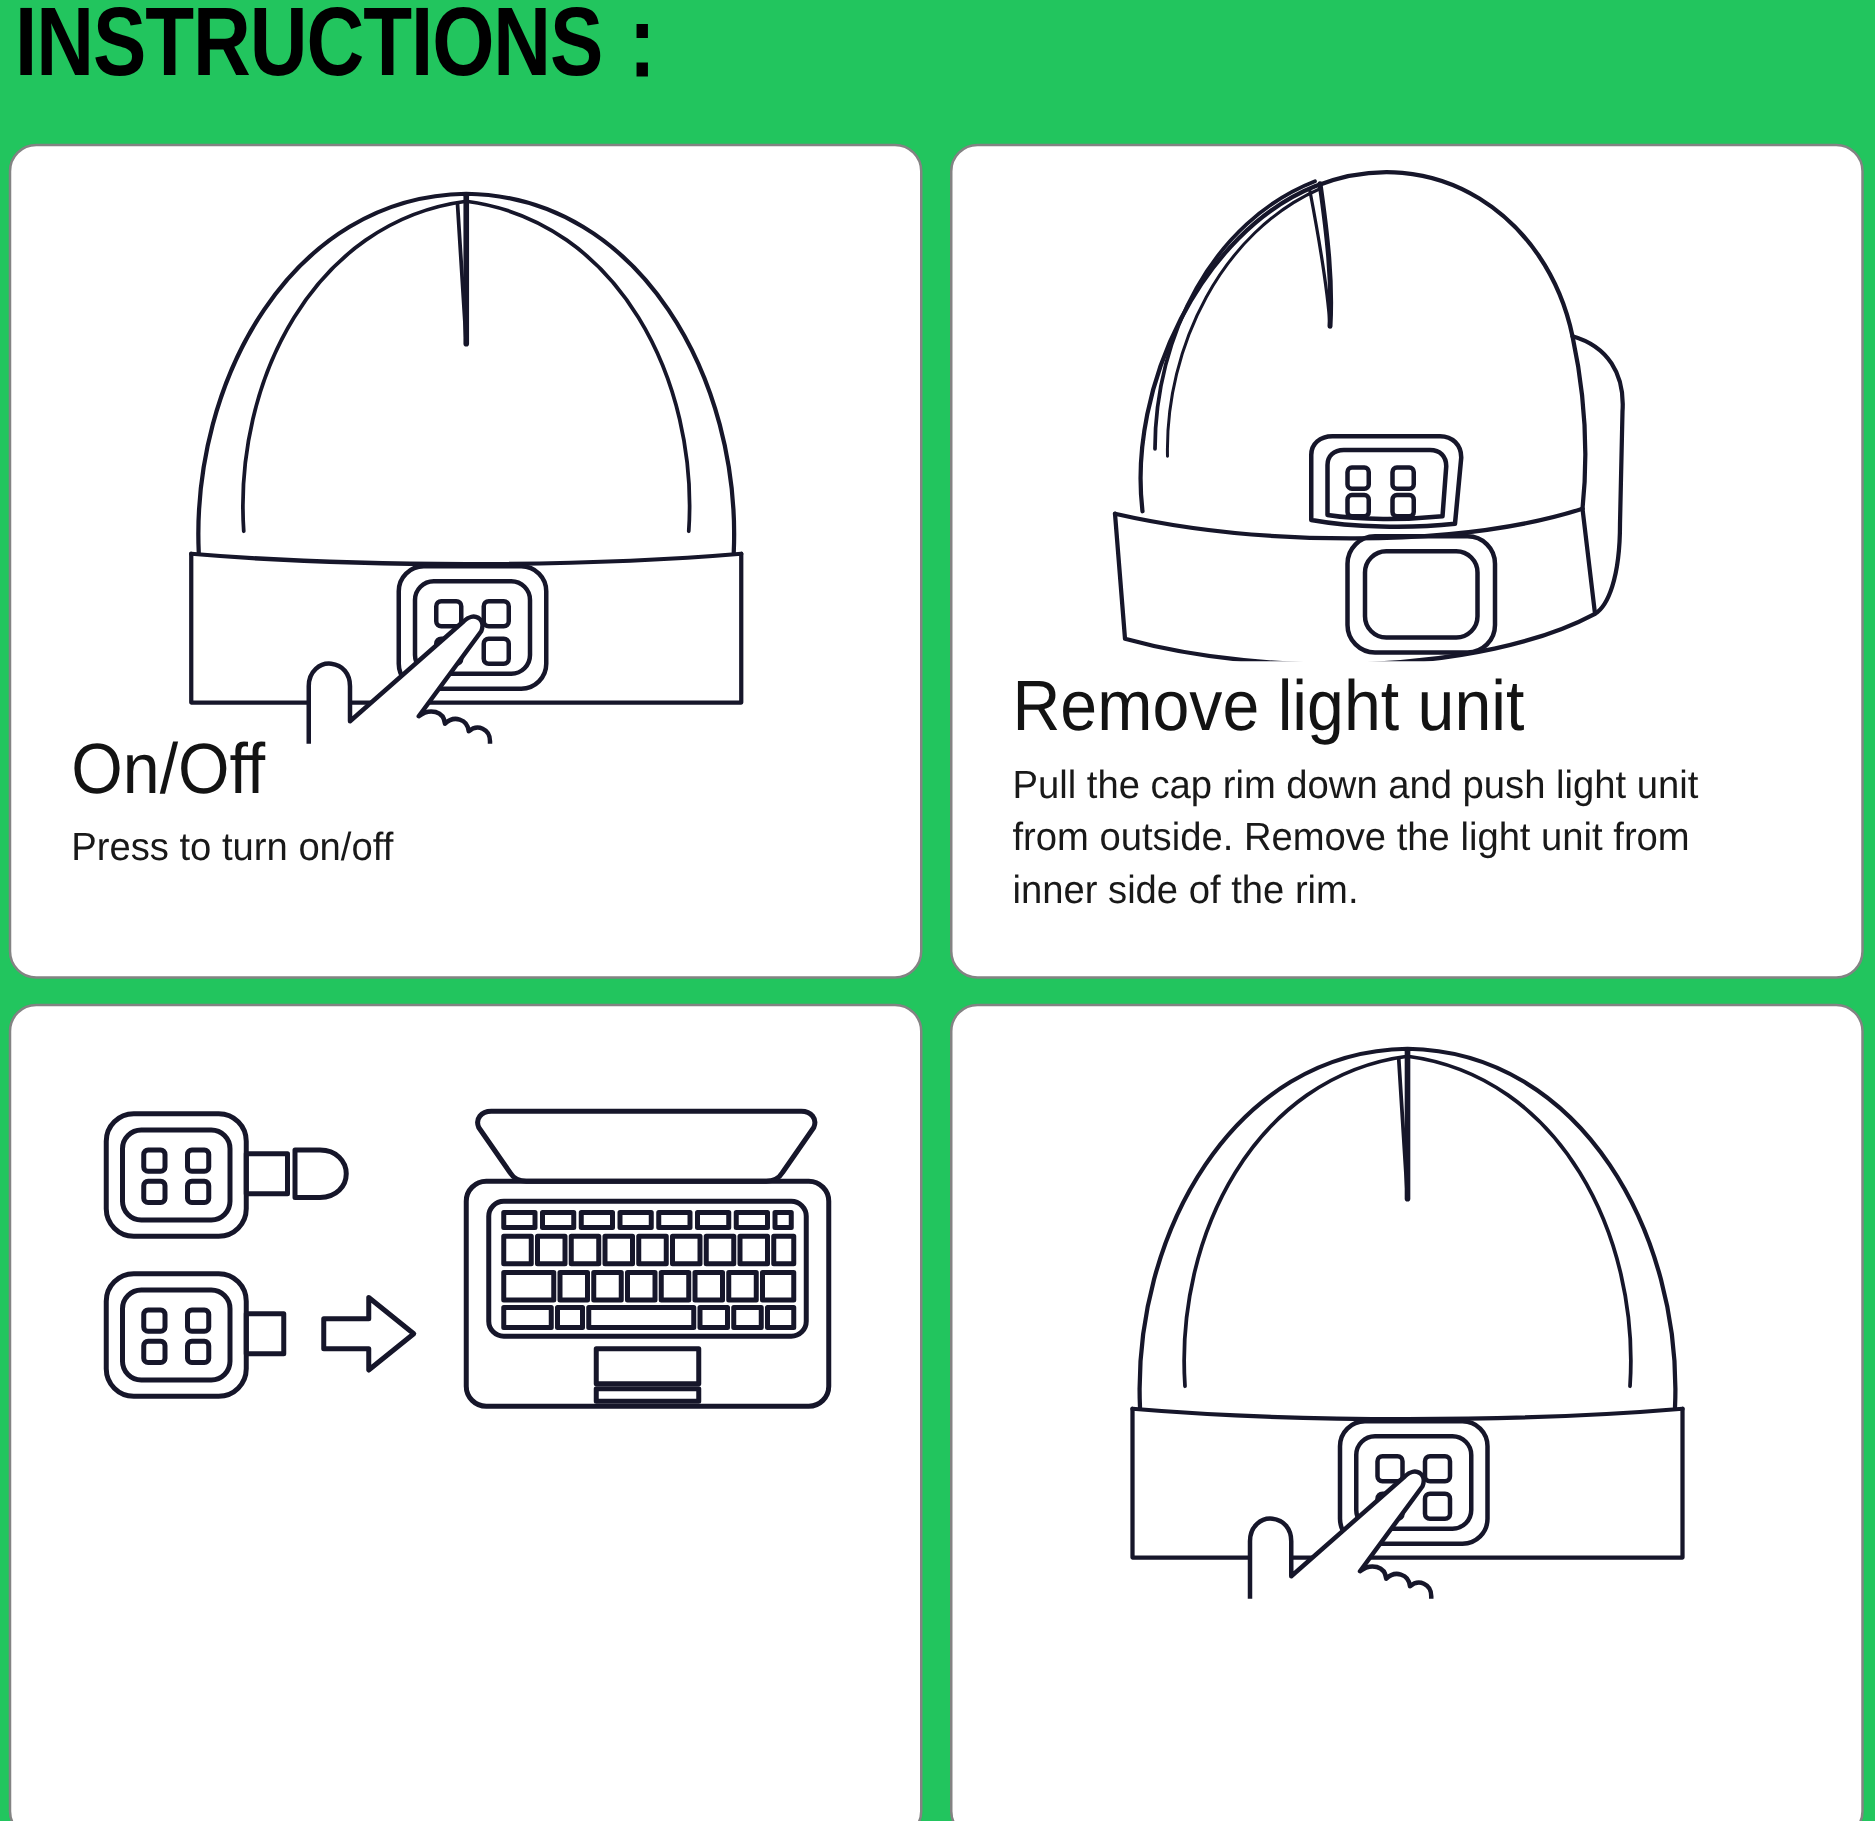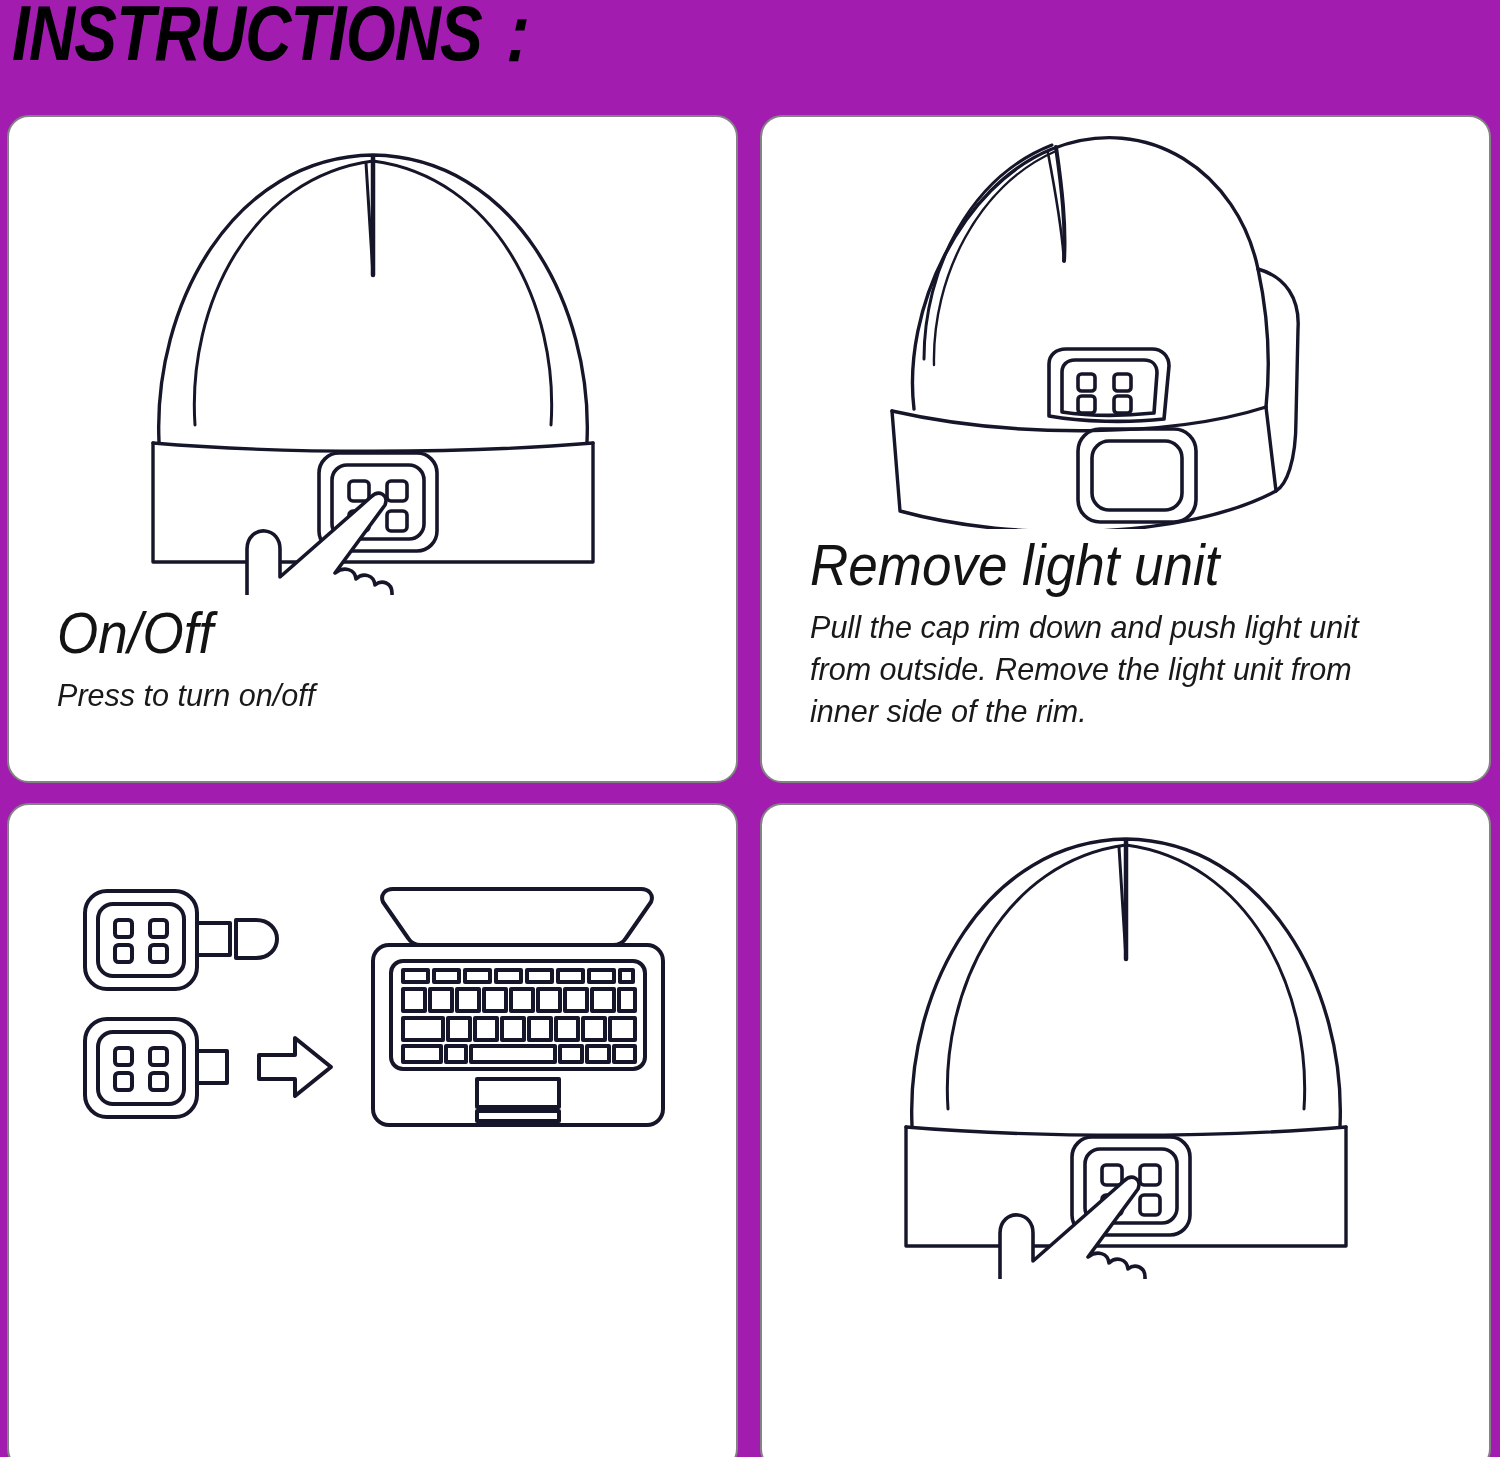--- a/index.html
+++ b/index.html
@@ -9,22 +9,21 @@
     height: 1457px;
     background: #ffffff;
     font-family: "Liberation Sans", sans-serif;
     overflow: hidden;
   }
 
   #root {
     position: relative;
     width: 1500px;
     height: 1457px;
-    background: #a21caf;
-    font-style: italic;
+    background: #22c55e;
   }
 
   
   #page-title {
     position: absolute;
     left: 12px;
     top: -6px;
     font-family: "Liberation Sans", sans-serif;
     font-weight: 700;
     font-size: 78px;
@@ -89,21 +88,21 @@
     font-size: 31.5px;
     color: #191919;
     line-height: 1.33;
     margin-top: 12px;
     transform: scaleX(0.97);
     transform-origin: left top;
   }
 
   
   #panel-onoff    .panel-art  { top: 8px; }
-  #panel-onoff    .panel-text { top: 486px; }
+  #panel-onoff    .panel-text { top: 468px; }
 
   #panel-remove   .panel-art  { top: 2px; }
   #panel-remove   .panel-text { top: 418px; }
 
   #panel-usb      .panel-art  { top: 70px; }
   #panel-usb      .panel-text { top: 382px; }
 
   #panel-modes    .panel-art  { top: 4px; }
   #panel-modes    .panel-text { top: 422px; }
 

